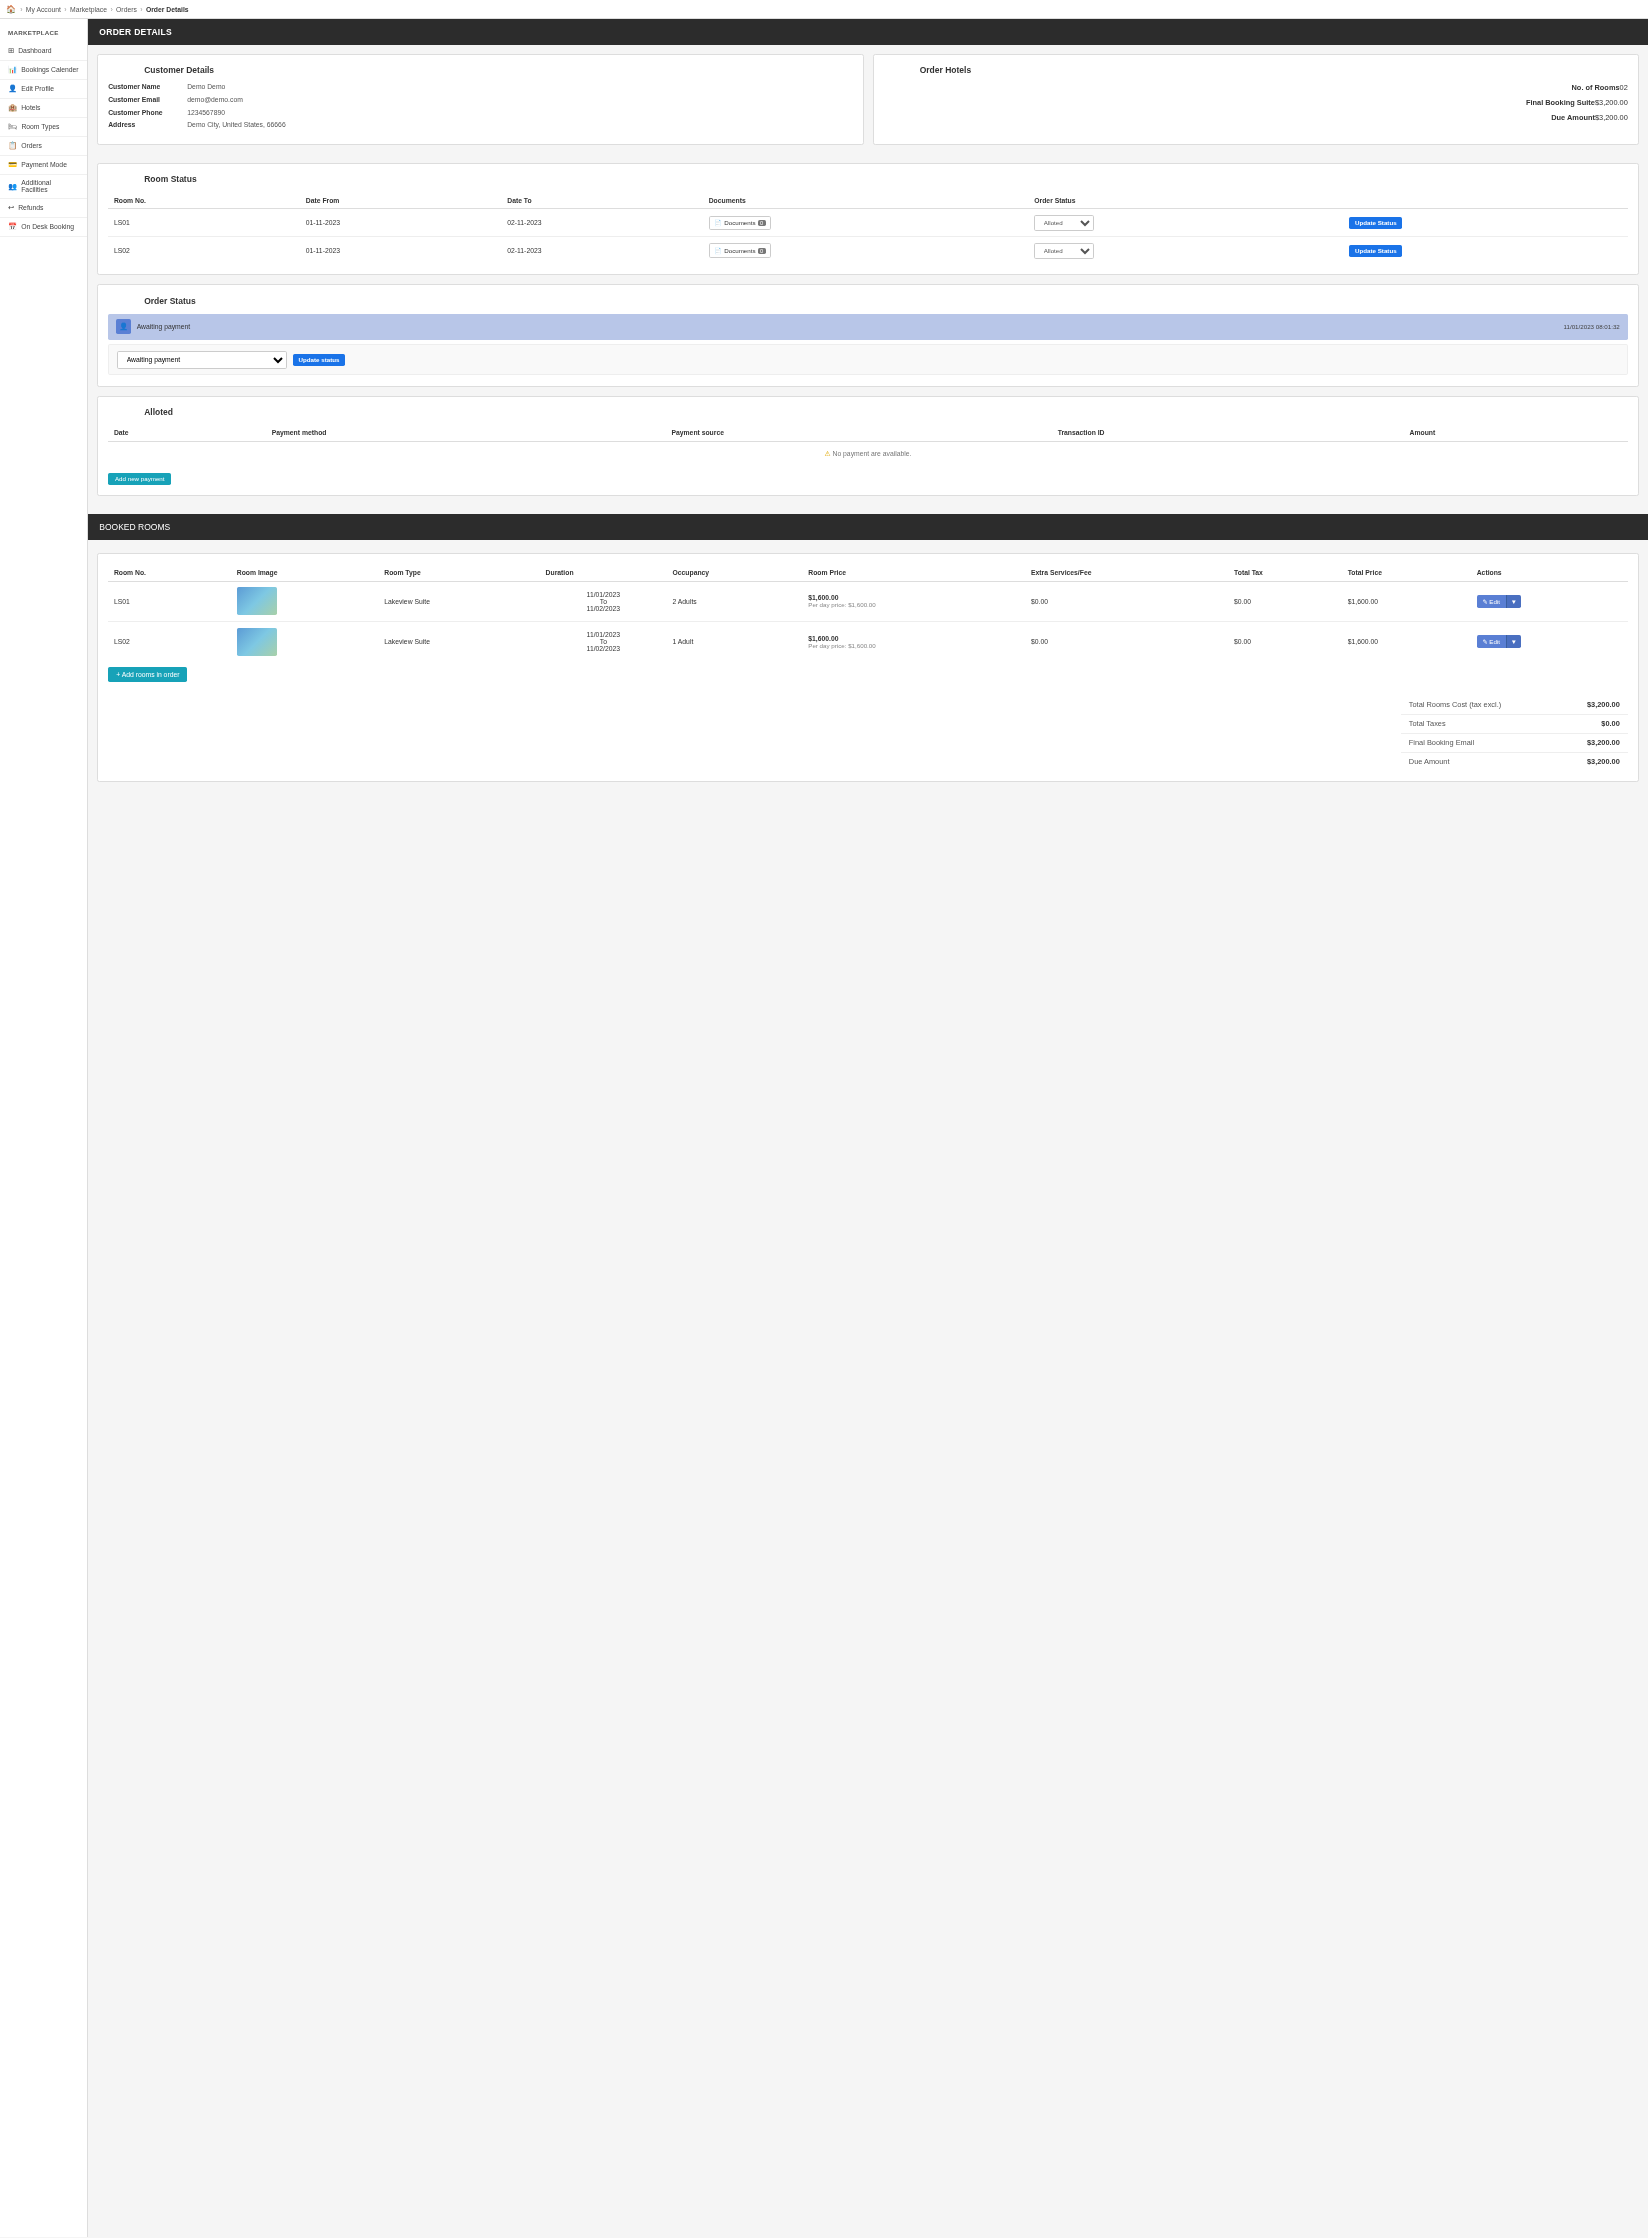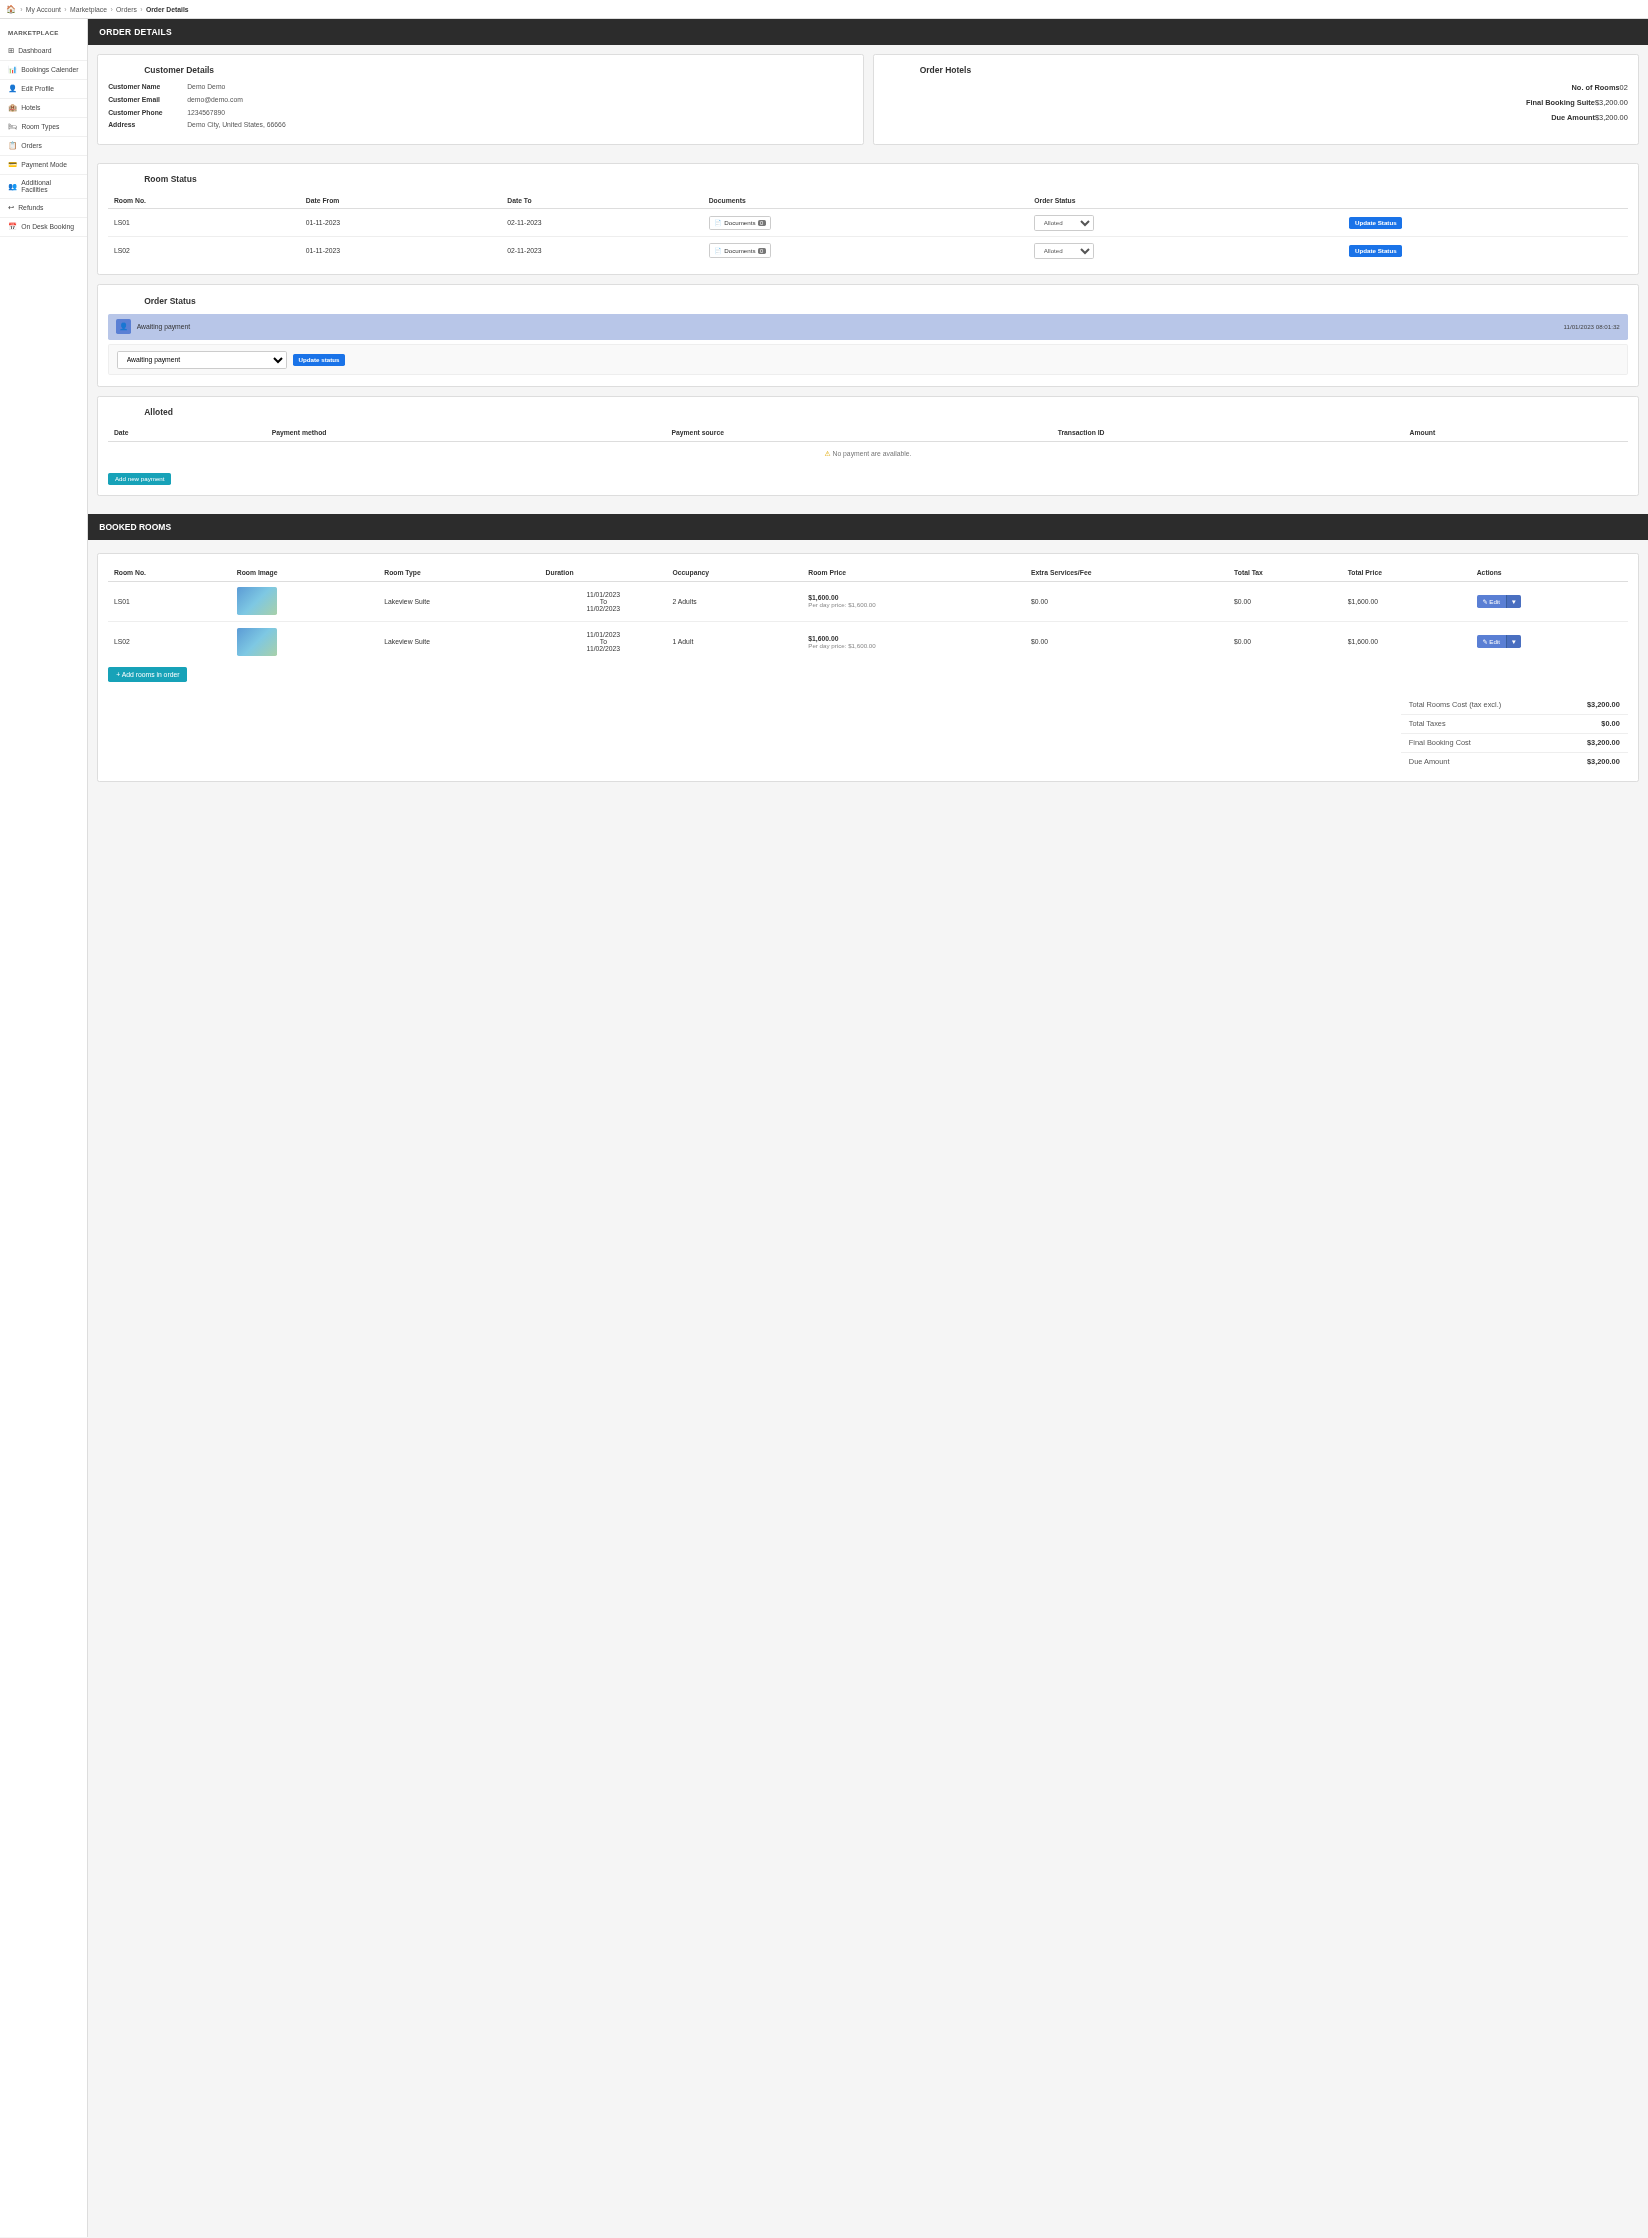--- a/index.html
+++ b/index.html
@@ -120,21 +120,21 @@
     .status-dropdown {
       flex: 1; max-width: 170px; padding: 3.4px 4.5px; border: 0.6px solid #ccc;
       border-radius: 1.7px; font-size: 6.8px; background: #fff;
     }
 
     
     .no-payment-msg { text-align: center; padding: 8px; color: #777; font-size: 6.8px; }
     .warning-icon { color: #e0a800; }
 
     
-    .booked-header { background: #2c2c2c; color: #fff; padding: 8px 11.3px; font-size: 8.5px; font-weight: bold; }
+    .booked-header { background: #2c2c2c; color: #fff; padding: 8px 11.3px; font-size: 8.5px; font-weight: normal; }
     .room-img-placeholder {
       width: 40px; height: 28px; background: linear-gradient(135deg, #5b9bd5, #7ec8e3, #a8d0a8);
       border-radius: 1.7px;
     }
 
     .edit-btn-group { display: inline-flex; }
     .btn-edit { background: #5a7fd4; color: #fff; border: none; border-radius: 1.7px 0 0 1.7px; padding: 2.8px 5.7px; font-size: 6.2px; cursor: pointer; }
     .btn-edit-drop { background: #4a6fc0; color: #fff; border: none; border-radius: 0 1.7px 1.7px 0; padding: 2.8px 4px; font-size: 6.2px; cursor: pointer; border-left: 0.6px solid #3a5fa0; }
 
     .add-rooms-btn { background: #17a2b8; color: #fff; border: none; border-radius: 1.7px; padding: 4px 8px; font-size: 6.8px; cursor: pointer; display: inline-flex; align-items: center; gap: 2.8px; margin: 5.7px 0; }
@@ -437,21 +437,21 @@
             <div class="totals-table">
               <div class="total-row">
     <span class="total-label">Total Rooms Cost (tax excl.)</span>
     <span class="total-value">$3,200.00</span>
   </div>
               <div class="total-row">
     <span class="total-label">Total Taxes</span>
     <span class="total-value">$0.00</span>
   </div>
               <div class="total-row">
-    <span class="total-label">Final Booking Cost</span>
+    <span class="total-label">Final Booking Email</span>
     <span class="total-value">$3,200.00</span>
   </div>
               <div class="total-row">
     <span class="total-label">Due Amount</span>
     <span class="total-value">$3,200.00</span>
   </div>
             </div>
           </div>
       </div>
     </div>

